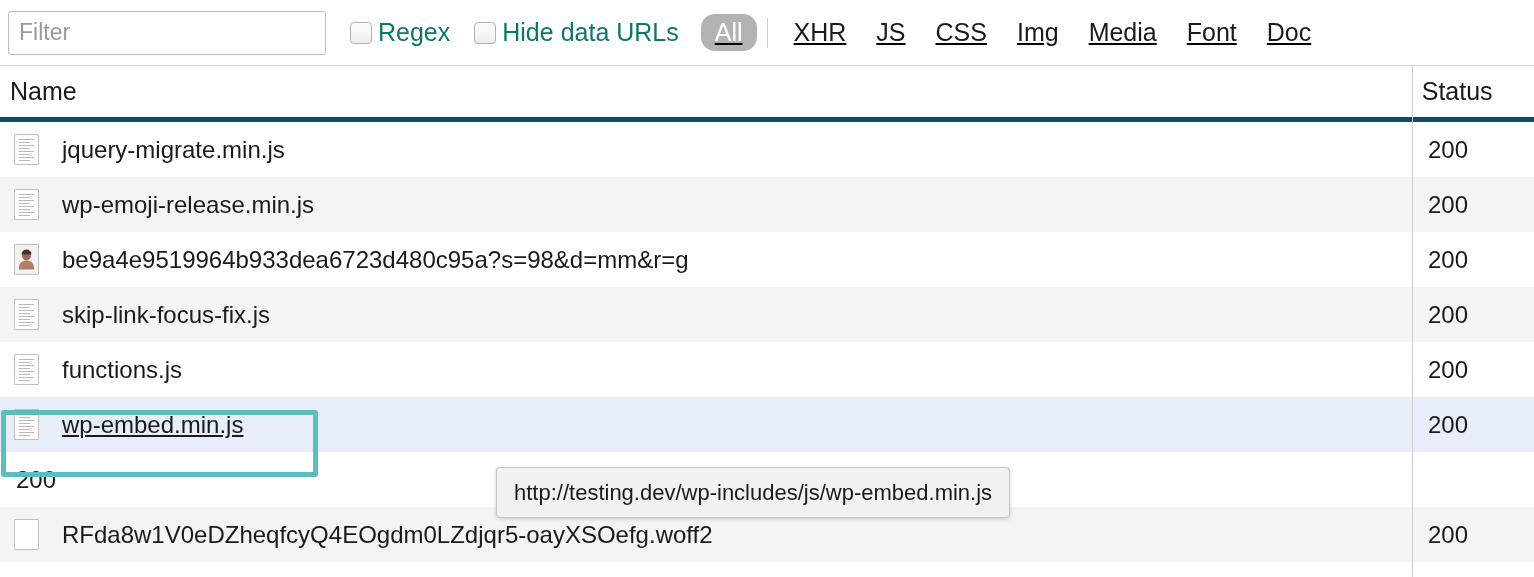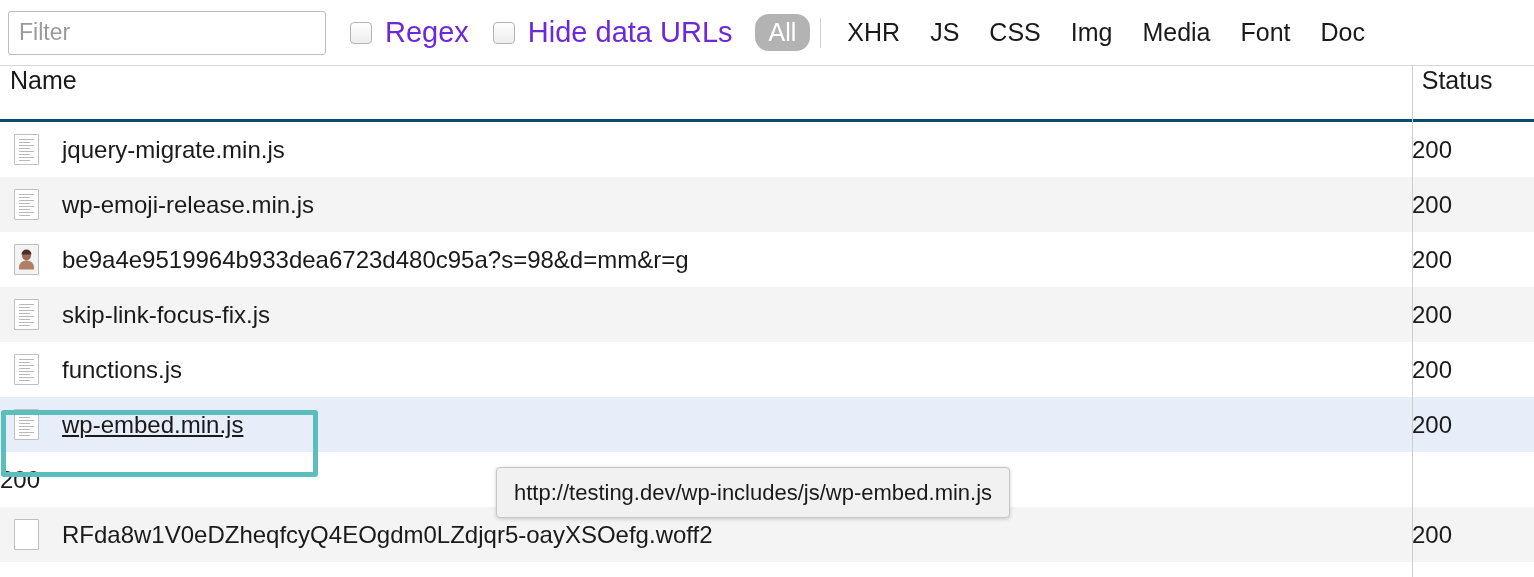--- a/index.html
+++ b/index.html
@@ -48,31 +48,32 @@
   }
   .chk {
     width: 22px; height: 22px;
     border: 1px solid #b3b3b3;
     border-radius: 4px;
     background: linear-gradient(180deg,#fdfdfd 0%, #ededed 100%);
     display: inline-block;
     flex: 0 0 auto;
   }
   .chk-label {
-    font-size: 29px;
-    color: #6d28d9;
-    margin-left: 13px;
+    font-size: 25px;
+    color: #0f766e;
+    margin-left: 6px;
     line-height: 1;
   }
 
   .type-filters {
     display: flex;
     align-items: center;
     margin-left: 22px;
     white-space: nowrap;
+    text-decoration: underline;
   }
   .type-pill {
     font-size: 25px;
     color: #1a1a1a;
     padding: 6px 14px;
     border-radius: 14px;
     line-height: 1;
     margin-right: 2px;
   }
   .type-pill.active {
@@ -93,23 +94,23 @@
     position: absolute;
     left: 1412px;
     top: 0;
     width: 1px;
     height: 522px;
     background: #cdcdcd;
     z-index: 3;
   }
   .thead {
     display: flex;
-    align-items: flex-start;
+    align-items: center;
     height: 56px;
-    border-bottom: 3px solid #0c4a6e;
+    border-bottom: 5px solid #0c4a6e;
     background: #ffffff;
   }
   .th {
     font-size: 25px;
     color: #1a1a1a;
   }
   .th.name { width: 1412px; padding-left: 10px; }
   .th.status { width: 132px; padding-left: 19px; }
 
   .row {
@@ -125,20 +126,21 @@
   .cell-name {
     width: 1412px;
     display: flex;
     align-items: center;
     padding-left: 14px;
     overflow: hidden;
     white-space: nowrap;
   }
   .cell-status {
     width: 122px;
+    padding-left: 16px;
     font-size: 24px;
     color: #1a1a1a;
   }
   .fname {
     font-size: 24px;
     color: #1a1a1a;
     margin-left: 23px;
     line-height: 1;
     white-space: nowrap;
   }

